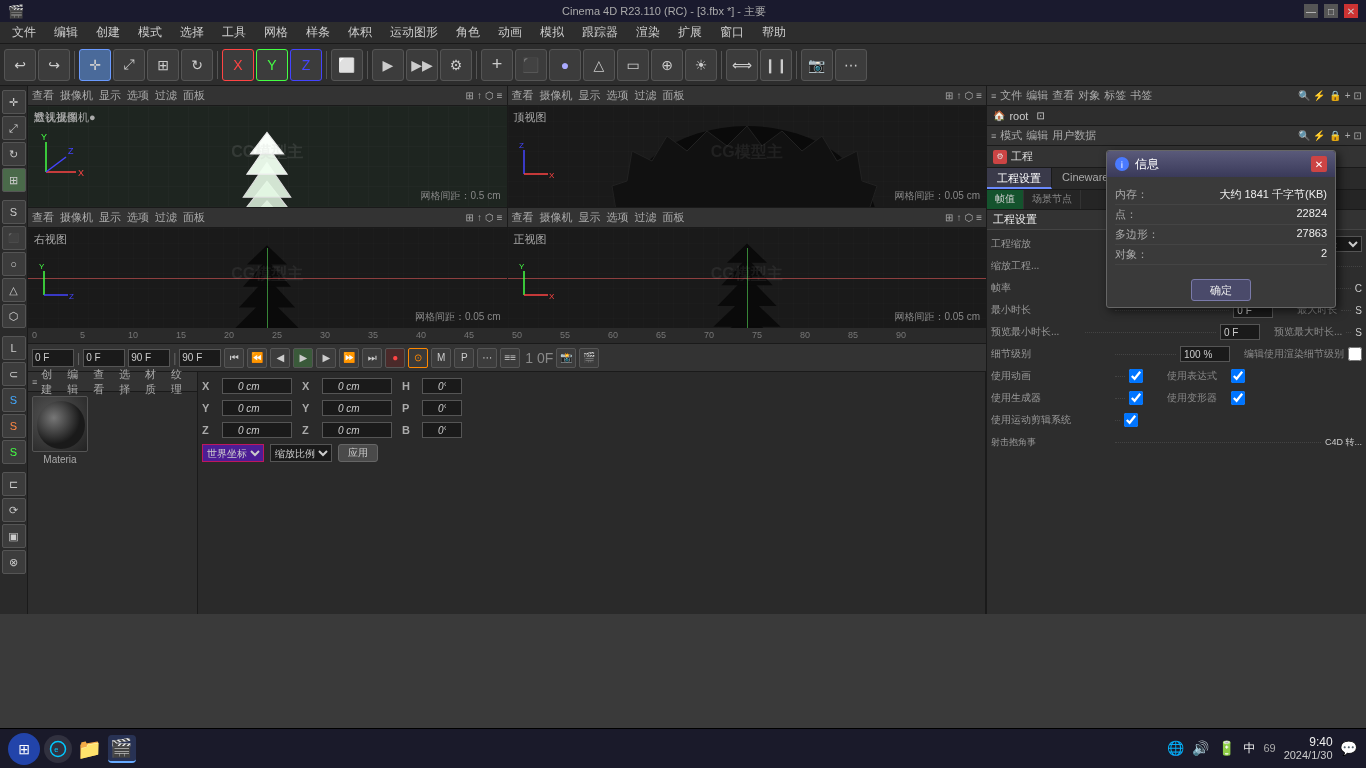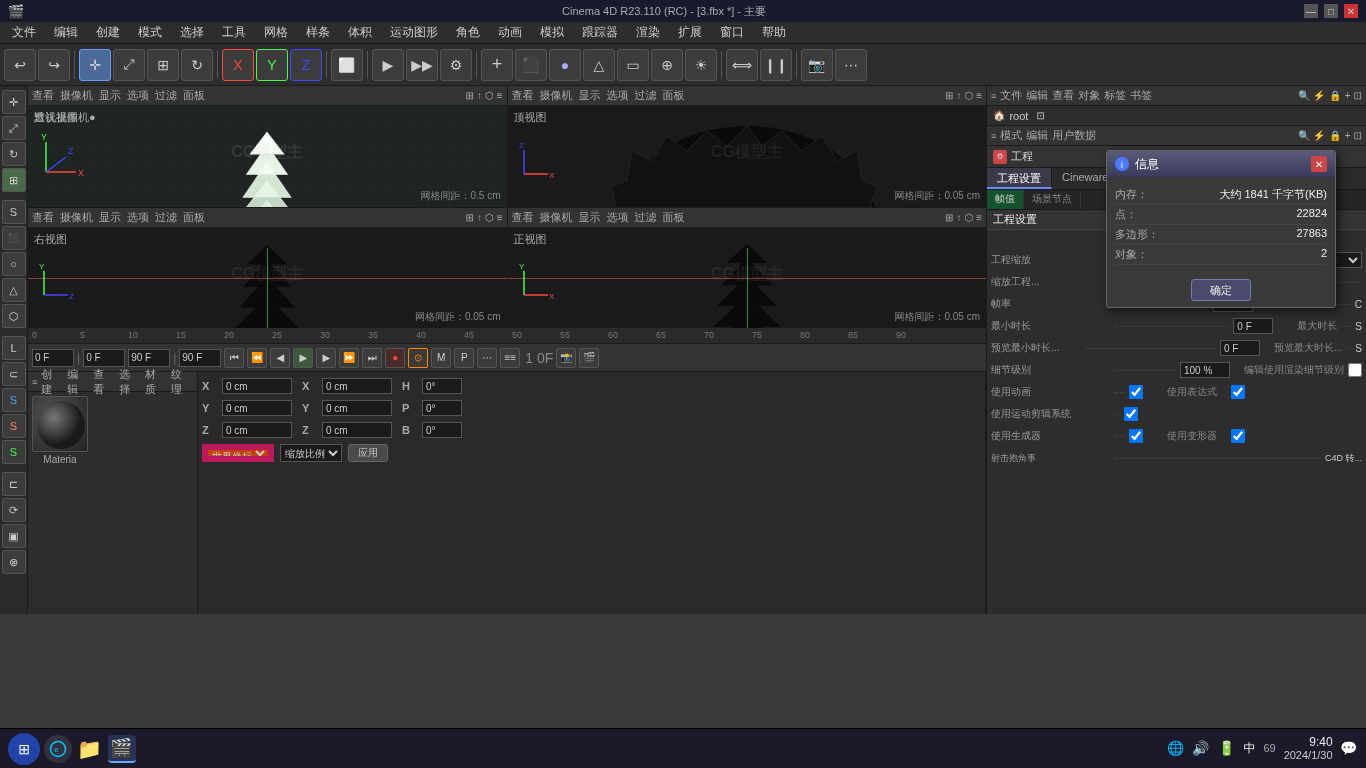--- a/index.html
+++ b/index.html
@@ -317,21 +317,22 @@
       font-weight: bold;
     }
 
     .coord-input {
       width: 70px;
       height: 16px;
       background: #1a1a1a;
       border: 1px solid #555;
       color: #ccc;
       font-size: 10px;
-      padding: 0 3px;
+      padding: 0 15px;
+      font-style: italic;
     }
 
     .coord-group {
       display: flex;
       flex-direction: column;
       gap: 2px;
     }
 
     
     #right-panels {
@@ -489,21 +490,20 @@
     }
     .attr-sub-tab.active {
       background: #14532d;
       color: #ccc;
     }
 
     #attr-content {
       flex: 1;
       overflow-y: auto;
       padding: 4px;
-      margin-top: 16px;
     }
 
     .attr-row {
       display: flex;
       align-items: center;
       height: 20px;
       gap: 4px;
       margin-bottom: 2px;
     }
 
@@ -1028,21 +1028,21 @@
               <span class="coord-label">P</span>
               <input class="coord-input" value="0°" style="width: 40px;">
             </div>
             <div class="coord-row">
               <span class="coord-label">B</span>
               <input class="coord-input" value="0°" style="width: 40px;">
             </div>
           </div>
         </div>
         <div style="display:flex;align-items:center;gap:6px;margin-top:4px;">
-          <select style="height:18px;background:#c2410c;border:6px solid #be185d;color:#ccc;font-size:10px;">
+          <select style="height:18px;background:#4c1d95;border:1px solid #be185d;color:#ccc;font-size:10px;">
             <option>世界坐标</option>
           </select>
           <select style="height:18px;background:#1a1a1a;border:1px solid #555;color:#ccc;font-size:10px;">
             <option>缩放比例</option>
           </select>
           <button class="ok-btn" style="width:40px;height:18px;background:#4a4a4a;border:1px solid #666;color:#ccc;font-size:10px;cursor:pointer;">应用</button>
         </div>
       </div>
     </div>
   </div>
@@ -1164,30 +1164,30 @@
 
         <div class="attr-row">
           <span class="attr-label">使用动画</span>
           <span class="attr-dots" style="flex:0 0 10px;"></span>
           <input type="checkbox" checked="" style="width: 14px; height: 14px;">
           <span style="font-size:10px;color:#888;margin-left:20px;flex:0 0 60px;">使用表达式</span>
           <input type="checkbox" checked="" style="width: 14px; height: 14px;">
         </div>
 
         <div class="attr-row">
-          <span class="attr-label">使用运动剪辑系统</span>
-          <span class="attr-dots" style="flex:0 0 5px;"></span>
-          <input type="checkbox" checked="" style="width: 14px; height: 14px;">
-        </div>
-
-        <div class="attr-row">
           <span class="attr-label">使用生成器</span>
           <span class="attr-dots" style="flex:0 0 10px;"></span>
           <input type="checkbox" checked="" style="width: 14px; height: 14px;">
           <span style="font-size:10px;color:#888;margin-left:20px;flex:0 0 60px;">使用变形器</span>
+          <input type="checkbox" checked="" style="width: 14px; height: 14px;">
+        </div>
+
+        <div class="attr-row">
+          <span class="attr-label">使用运动剪辑系统</span>
+          <span class="attr-dots" style="flex:0 0 5px;"></span>
           <input type="checkbox" checked="" style="width: 14px; height: 14px;">
         </div>
 
         <div class="attr-row">
           <span class="attr-label" style="font-size:9px;">射击抱角事</span>
           <span class="attr-dots"></span>
           <span class="attr-value" style="font-size:9px;">C4D 转...</span>
         </div>
       </div>
     </div>

